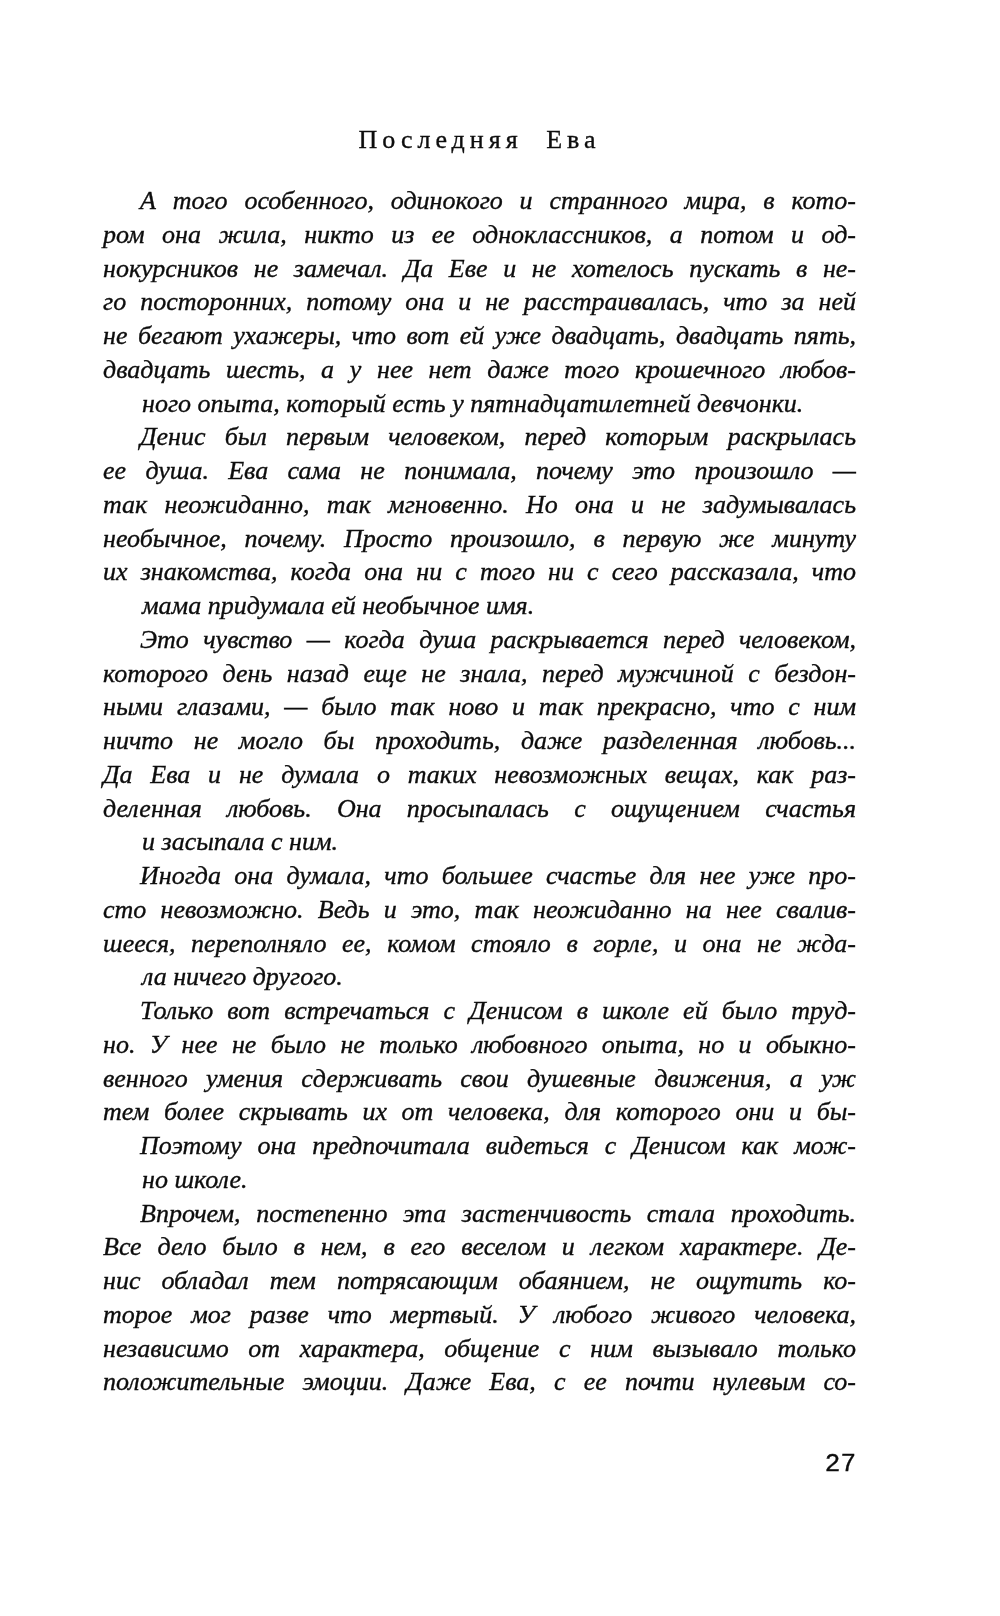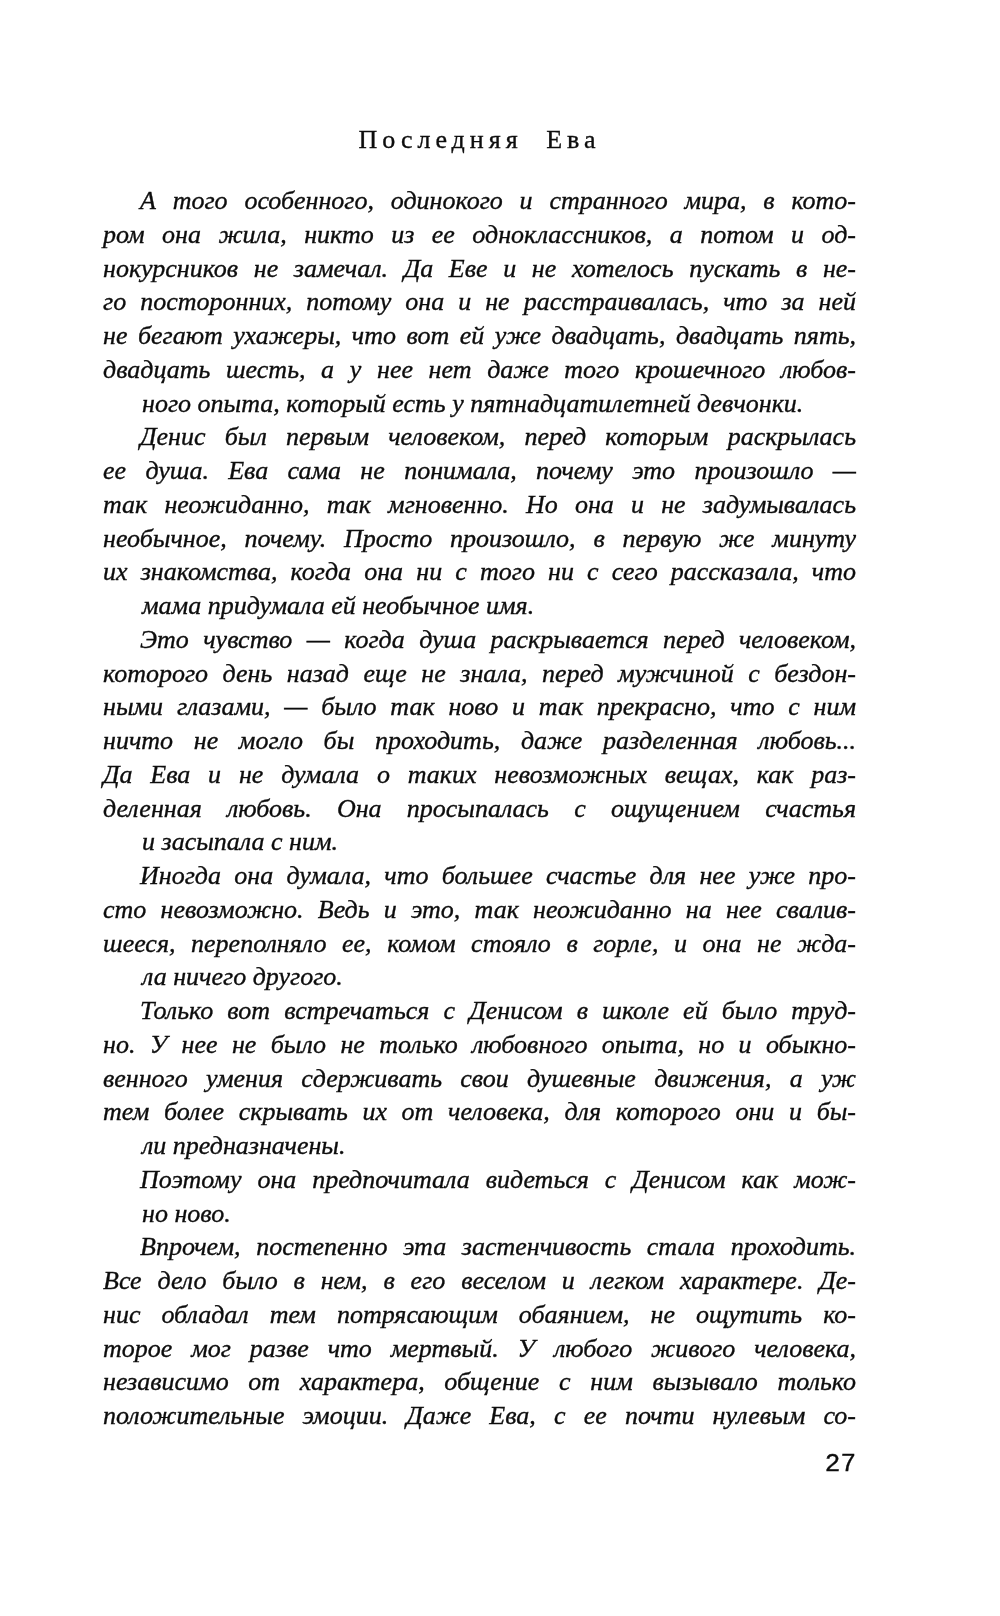--- a/index.html
+++ b/index.html
@@ -90,25 +90,24 @@
         <div class="line first">Иногда она думала, что большее счастье для нее уже про-</div>
         <div class="line">сто невозможно. Ведь и это, так неожиданно на нее свалив-</div>
         <div class="line">шееся, переполняло ее, комом стояло в горле, и она не жда-</div>
         <div class="line last">ла ничего другого.</div>
       </div>
       <div class="para">
         <div class="line first">Только вот встречаться с Денисом в школе ей было труд-</div>
         <div class="line">но. У нее не было не только любовного опыта, но и обыкно-</div>
         <div class="line">венного умения сдерживать свои душевные движения, а уж</div>
         <div class="line">тем более скрывать их от человека, для которого они и бы-</div>
-        <div class="line last">ли предназначены.</div>
       </div>
       <div class="para">
         <div class="line first">Поэтому она предпочитала видеться с Денисом как мож-</div>
-        <div class="line last">но ново.</div>
+        <div class="line last">но школе.</div>
       </div>
       <div class="para">
         <div class="line first">Впрочем, постепенно эта застенчивость стала проходить.</div>
         <div class="line">Все дело было в нем, в его веселом и легком характере. Де-</div>
         <div class="line">нис обладал тем потрясающим обаянием, не ощутить ко-</div>
         <div class="line">торое мог разве что мертвый. У любого живого человека,</div>
         <div class="line">независимо от характера, общение с ним вызывало только</div>
         <div class="line last cont">положительные эмоции. Даже Ева, с ее почти нулевым со-</div>
       </div>
     </div>

